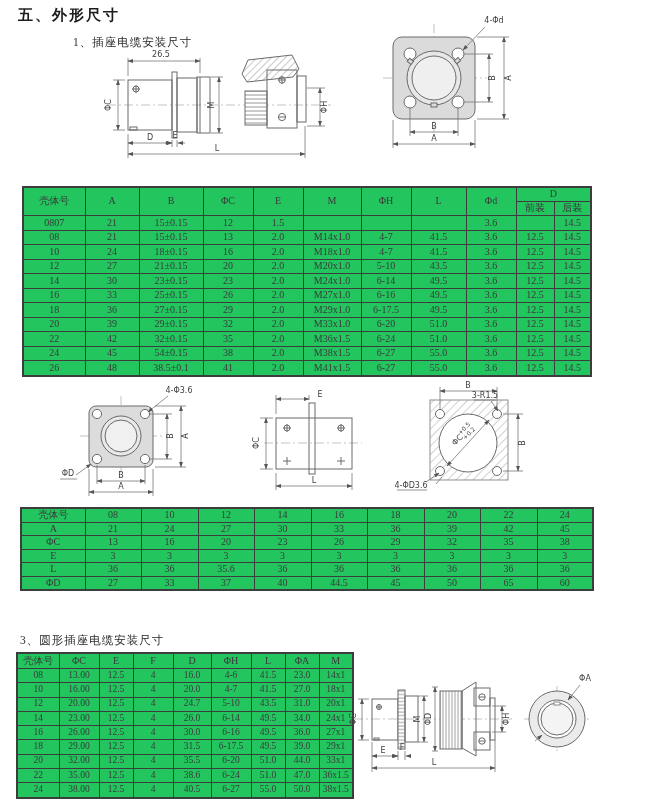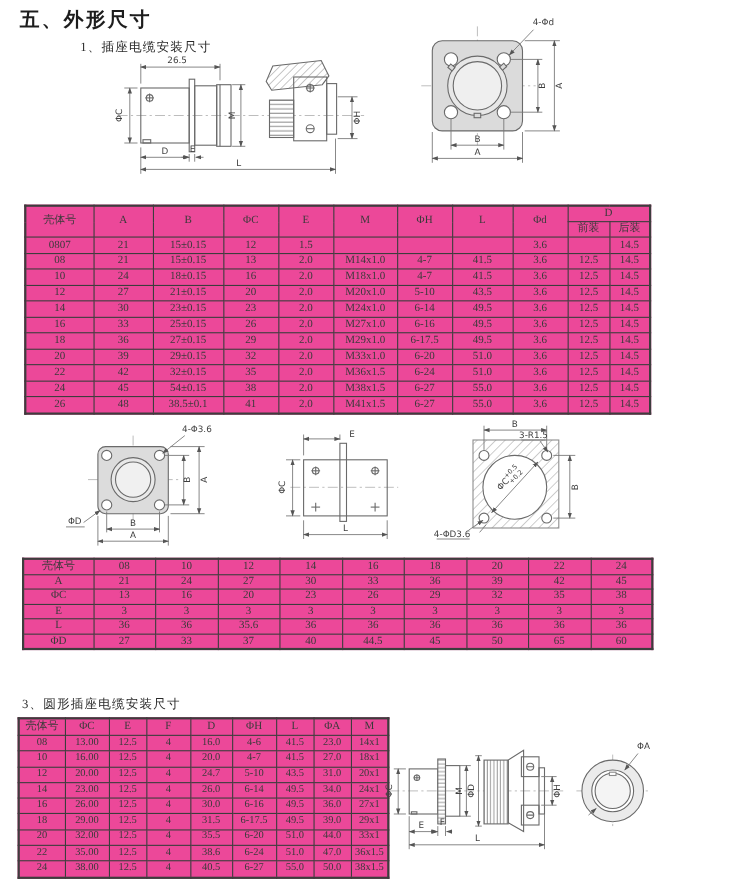--- a/index.html
+++ b/index.html
@@ -1,21 +1,21 @@
 <!DOCTYPE html>
 <html><head>
 <meta charset="utf-8">
 <style>
   html,body{margin:0;padding:0;background:#ffffff;}
   .page{position:relative;width:670px;height:808px;background:#fff;overflow:hidden;
         font-family:"Liberation Serif","DejaVu Serif",serif;color:#333;}
   .abs{position:absolute;}
-  .title{left:18px;top:6px;font-size:18px;font-weight:bold;letter-spacing:2px;color:#1d1d1d;}
+  .title{left:18px;top:6px;font-size:15px;font-weight:bold;letter-spacing:2px;color:#1d1d1d;}
   .sub{font-size:11.5px;letter-spacing:1px;color:#2a2a2a;}
-  table{border-collapse:collapse;table-layout:fixed;background:#ec4899;}
+  table{border-collapse:collapse;table-layout:fixed;background:#22c55e;}
   th,td{border:1px solid #3d3d3d;text-align:center;vertical-align:middle;
         font-weight:normal;font-size:10px;padding:0;line-height:1.05;
         white-space:nowrap;overflow:hidden;color:#3a3a3a;}
   table{border:2px solid #3d3d3d;}
   #t1{left:22px;top:186px;width:568px;}
   #t1 thead th{height:13px;}
   #t1 tbody td{height:13.5px;}
   #t2{left:20px;top:507px;width:572px;}
   #t2 td{height:12.5px;}
   #t3{left:16px;top:652px;width:336px;}

